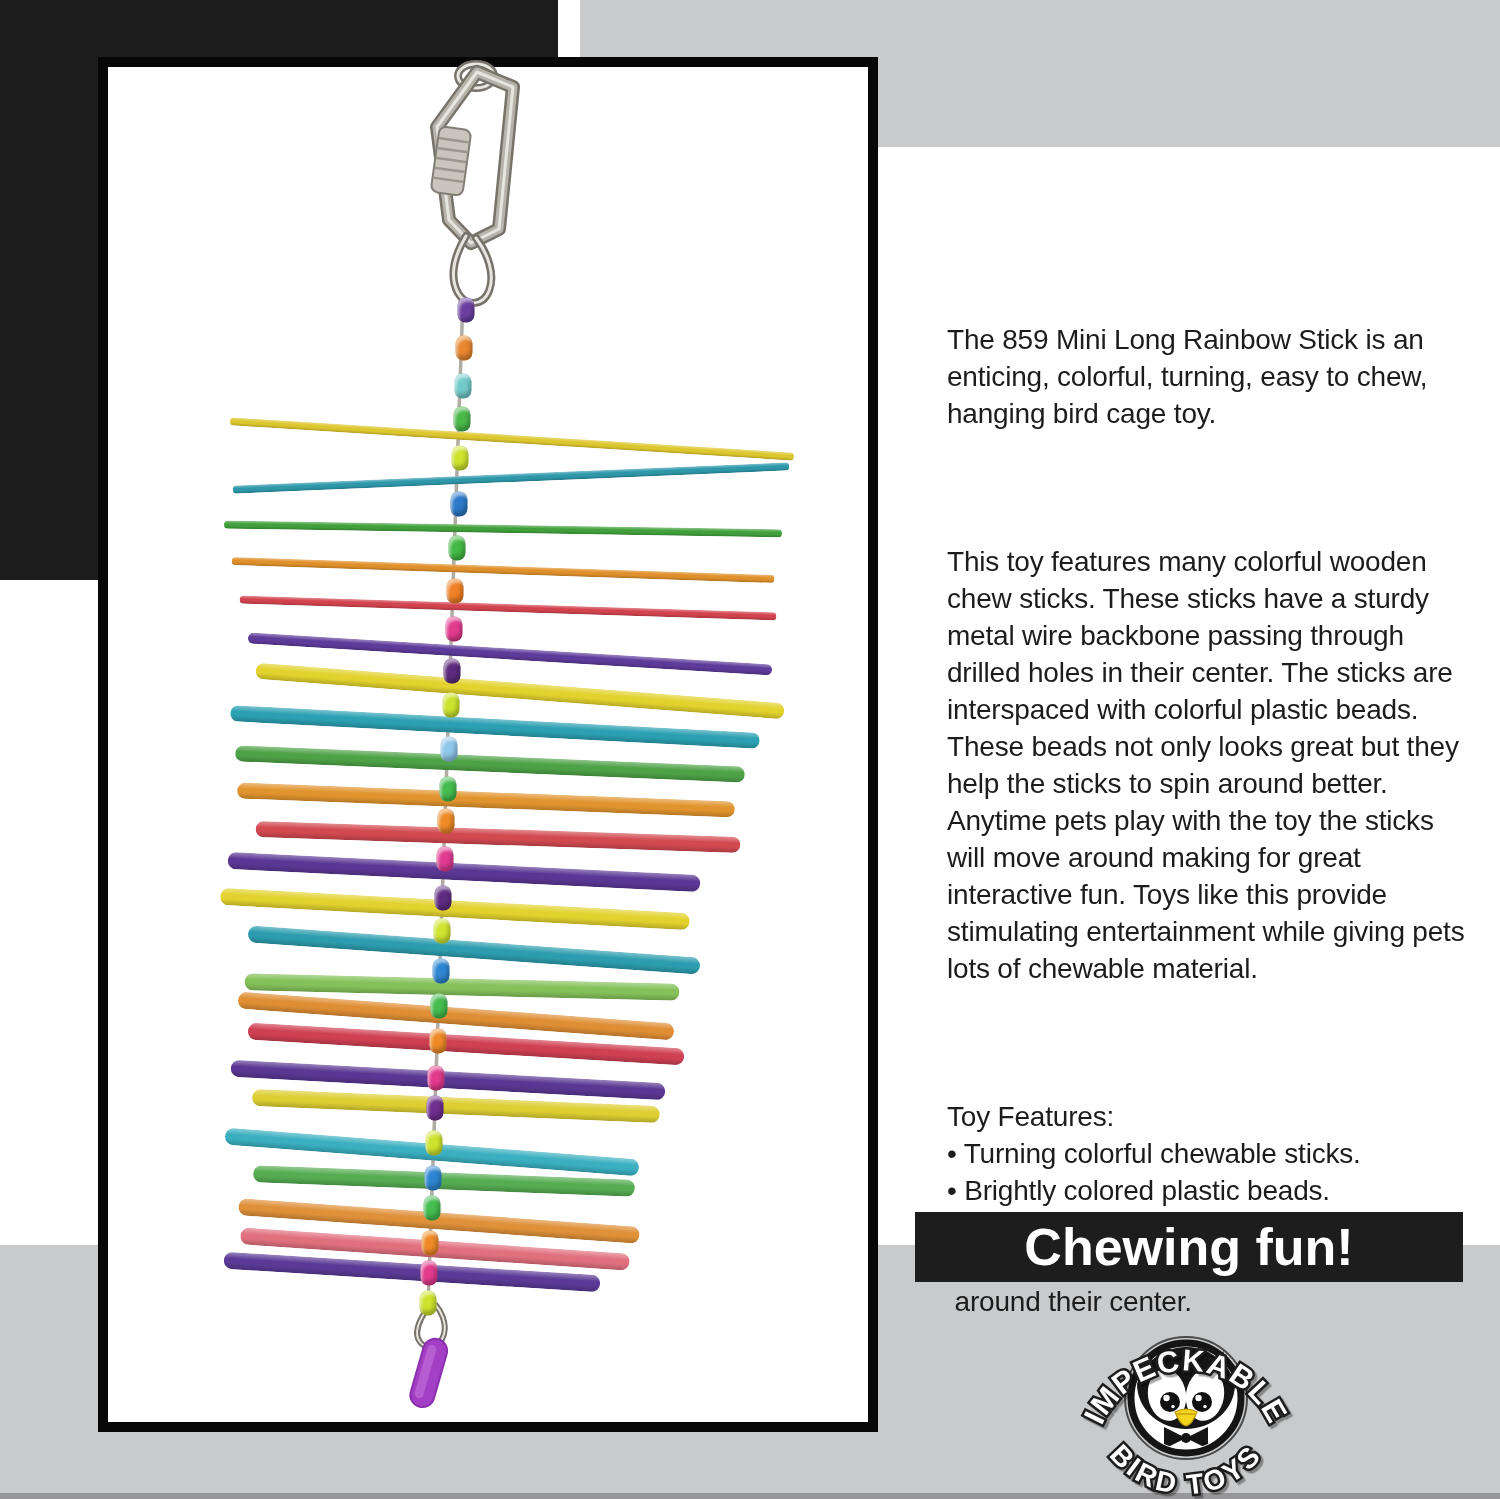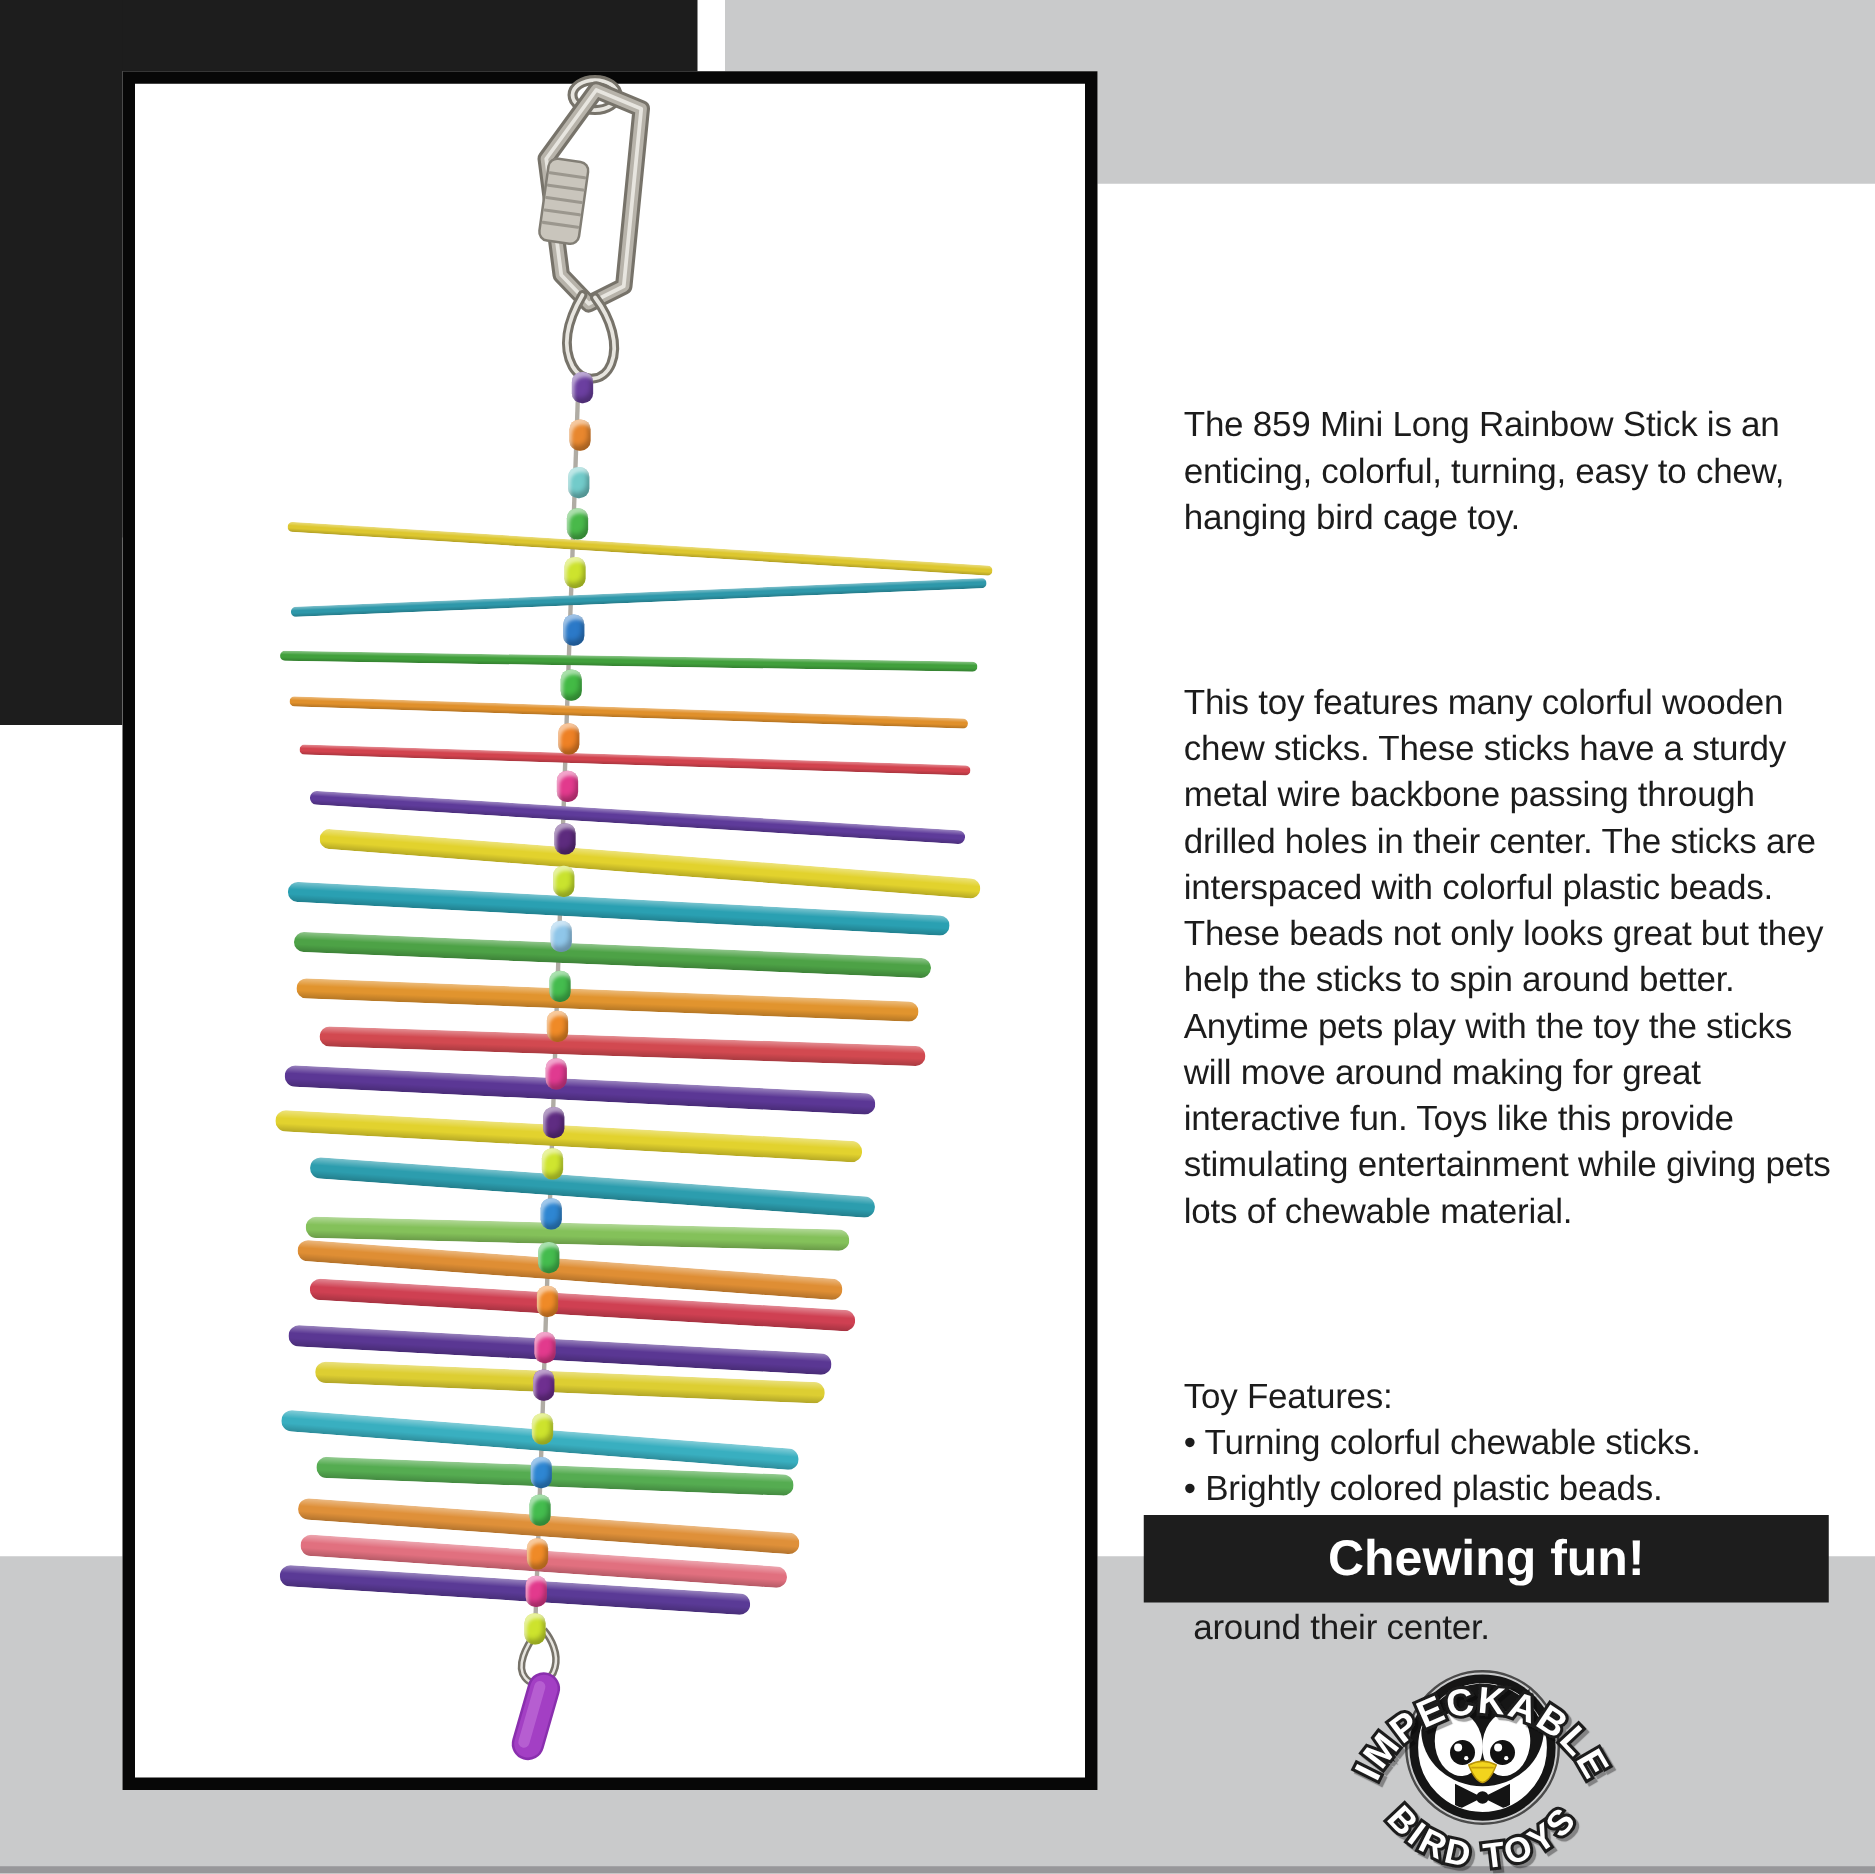--- a/index.html
+++ b/index.html
@@ -17,21 +17,21 @@
   .toy-layer svg{position:absolute;left:0;top:0;}
   .stick{position:absolute;border-radius:999px;
          background-image:linear-gradient(to bottom,rgba(255,255,255,.38),rgba(255,255,255,0) 38%,rgba(0,0,0,0) 62%,rgba(0,0,0,.20));}
   .bead{position:absolute;width:17px;height:25px;border-radius:8px;transform:translate(-50%,-50%);
         box-shadow:inset 2px 4px 3px rgba(255,255,255,.55),inset -2px -4px 4px rgba(0,0,0,.28);}
   .desc{left:947px;top:247px;width:600px;color:var(--text);font-size:28px;line-height:37px;
         letter-spacing:-0.2px;white-space:pre-wrap;z-index:2;}
   .desc > div{margin:0 0 37px 0;}
   .banner{left:915px;top:1212px;width:548px;height:70px;background:var(--dark);z-index:2;
           display:flex;align-items:center;justify-content:center;}
-  .banner span{color:var(--banner-text);font-size:40px;font-weight:bold;letter-spacing:0px;}
+  .banner span{color:var(--banner-text);font-size:52px;font-weight:bold;letter-spacing:0px;}
   .logo{left:1076px;top:1278px;z-index:2;}
   .logo text{font-family:"Liberation Sans",sans-serif;font-weight:bold;fill:#fff;
              stroke:#1c1c1c;stroke-width:5px;paint-order:stroke;}
 </style>
 </head>
 <body>
 
 <div id="page">
   <div class="abs gray-top"></div>
   <div class="abs gray-bottom"></div>

